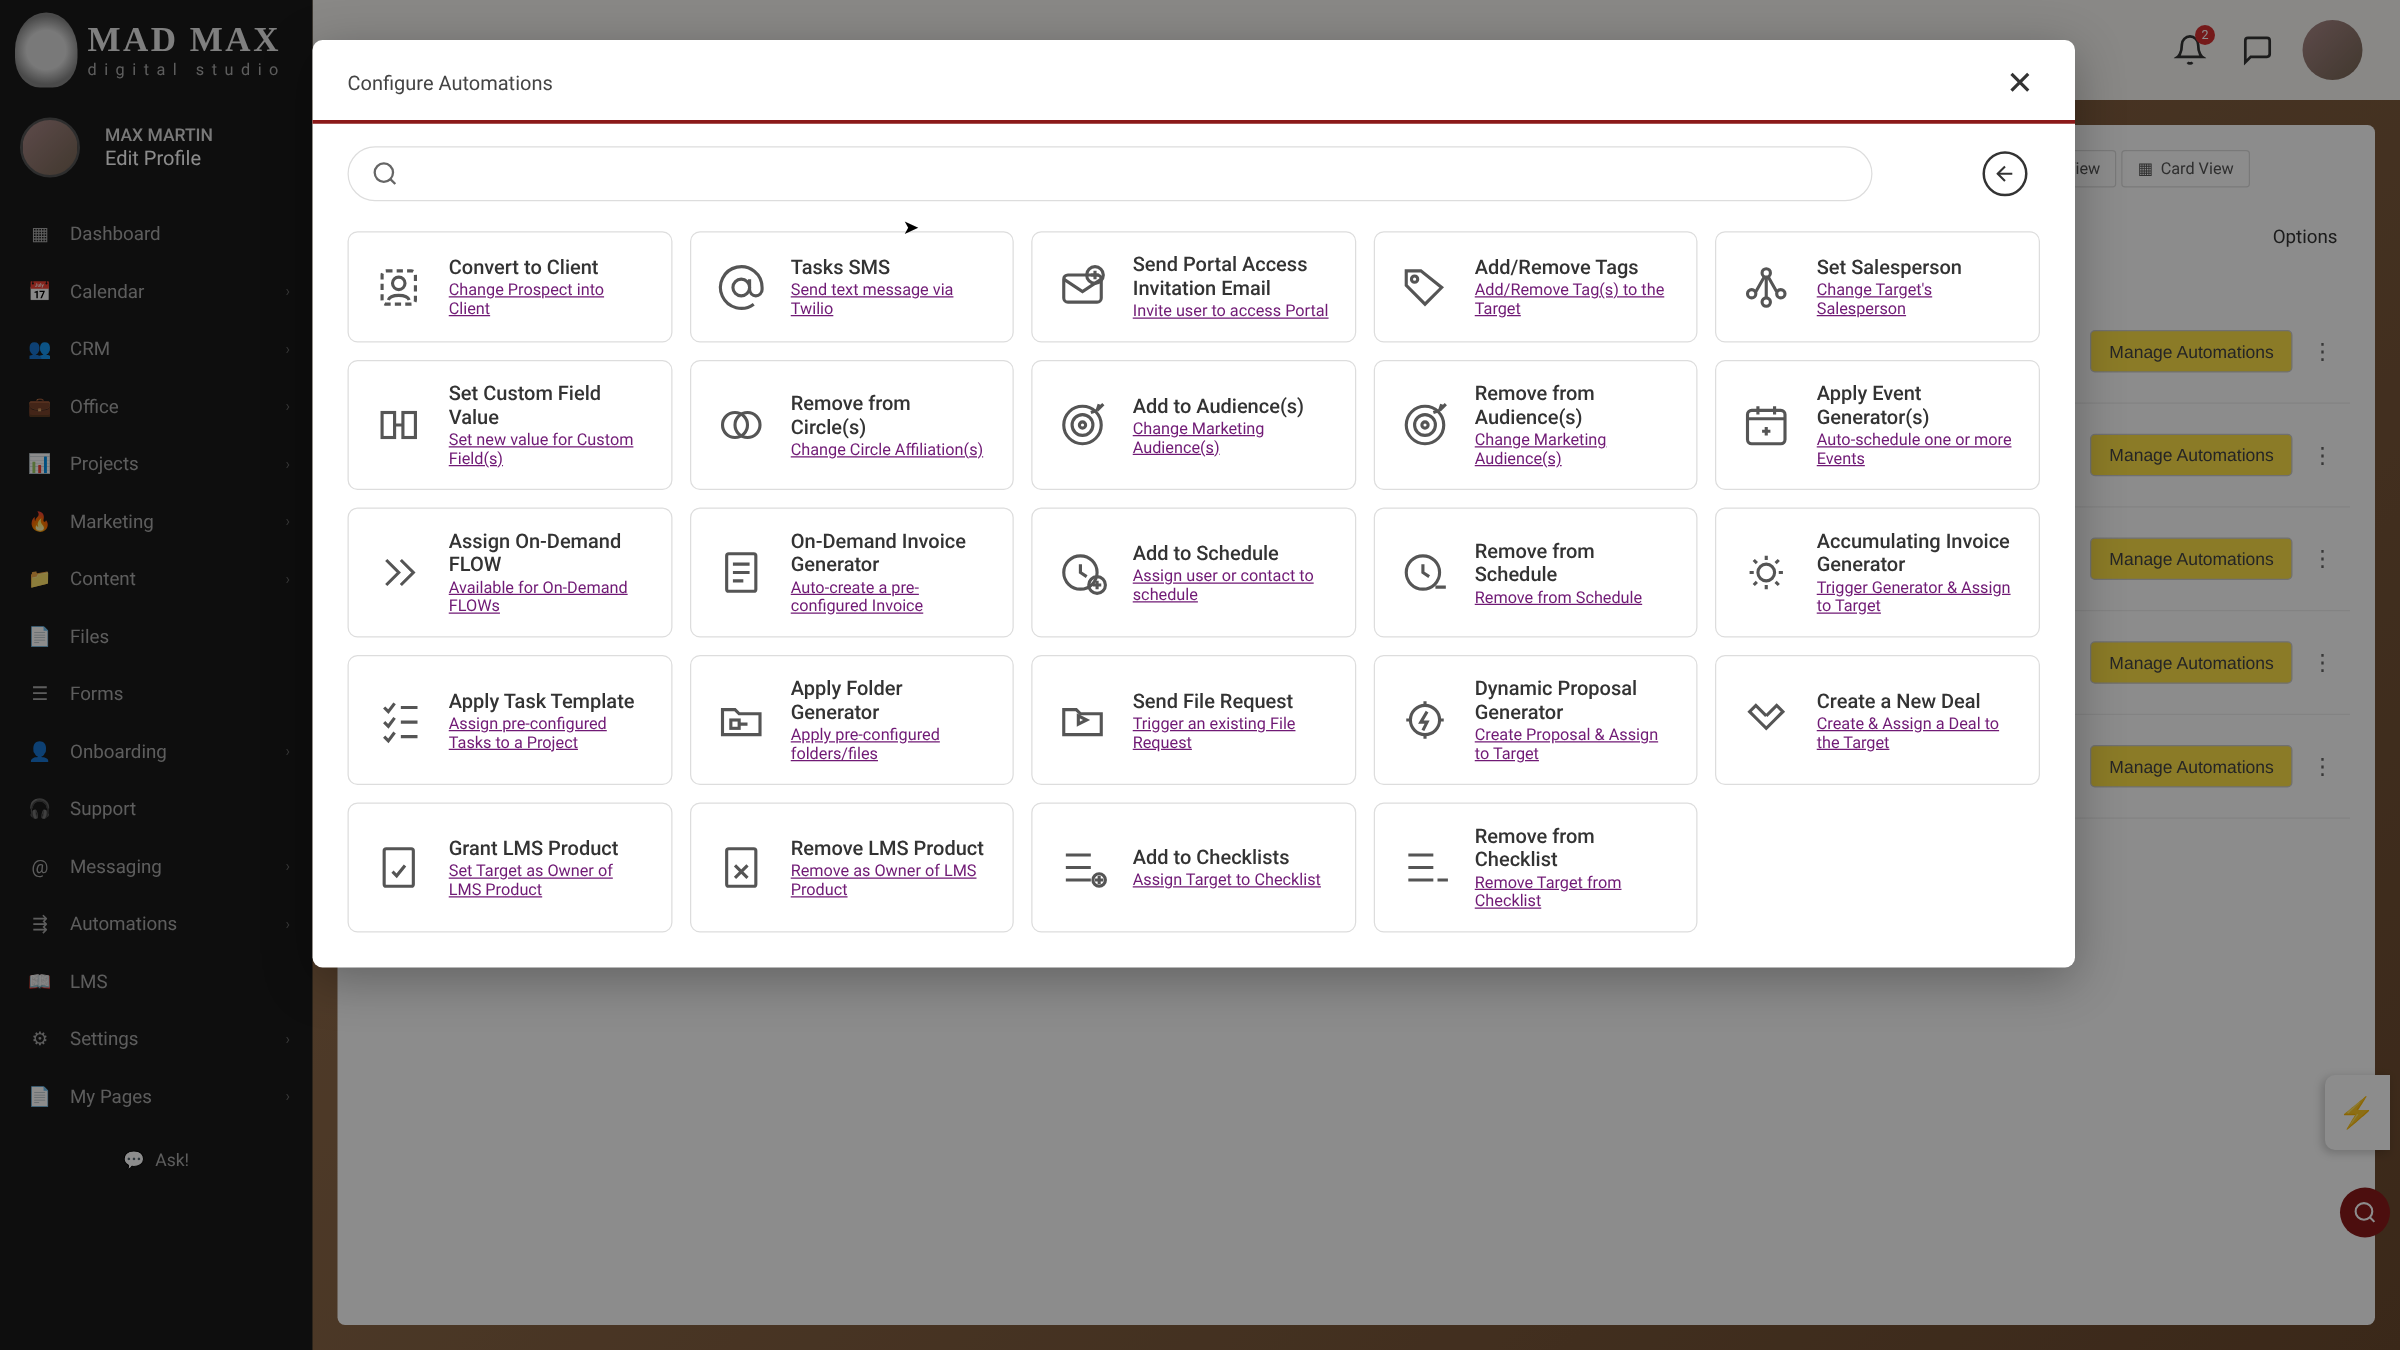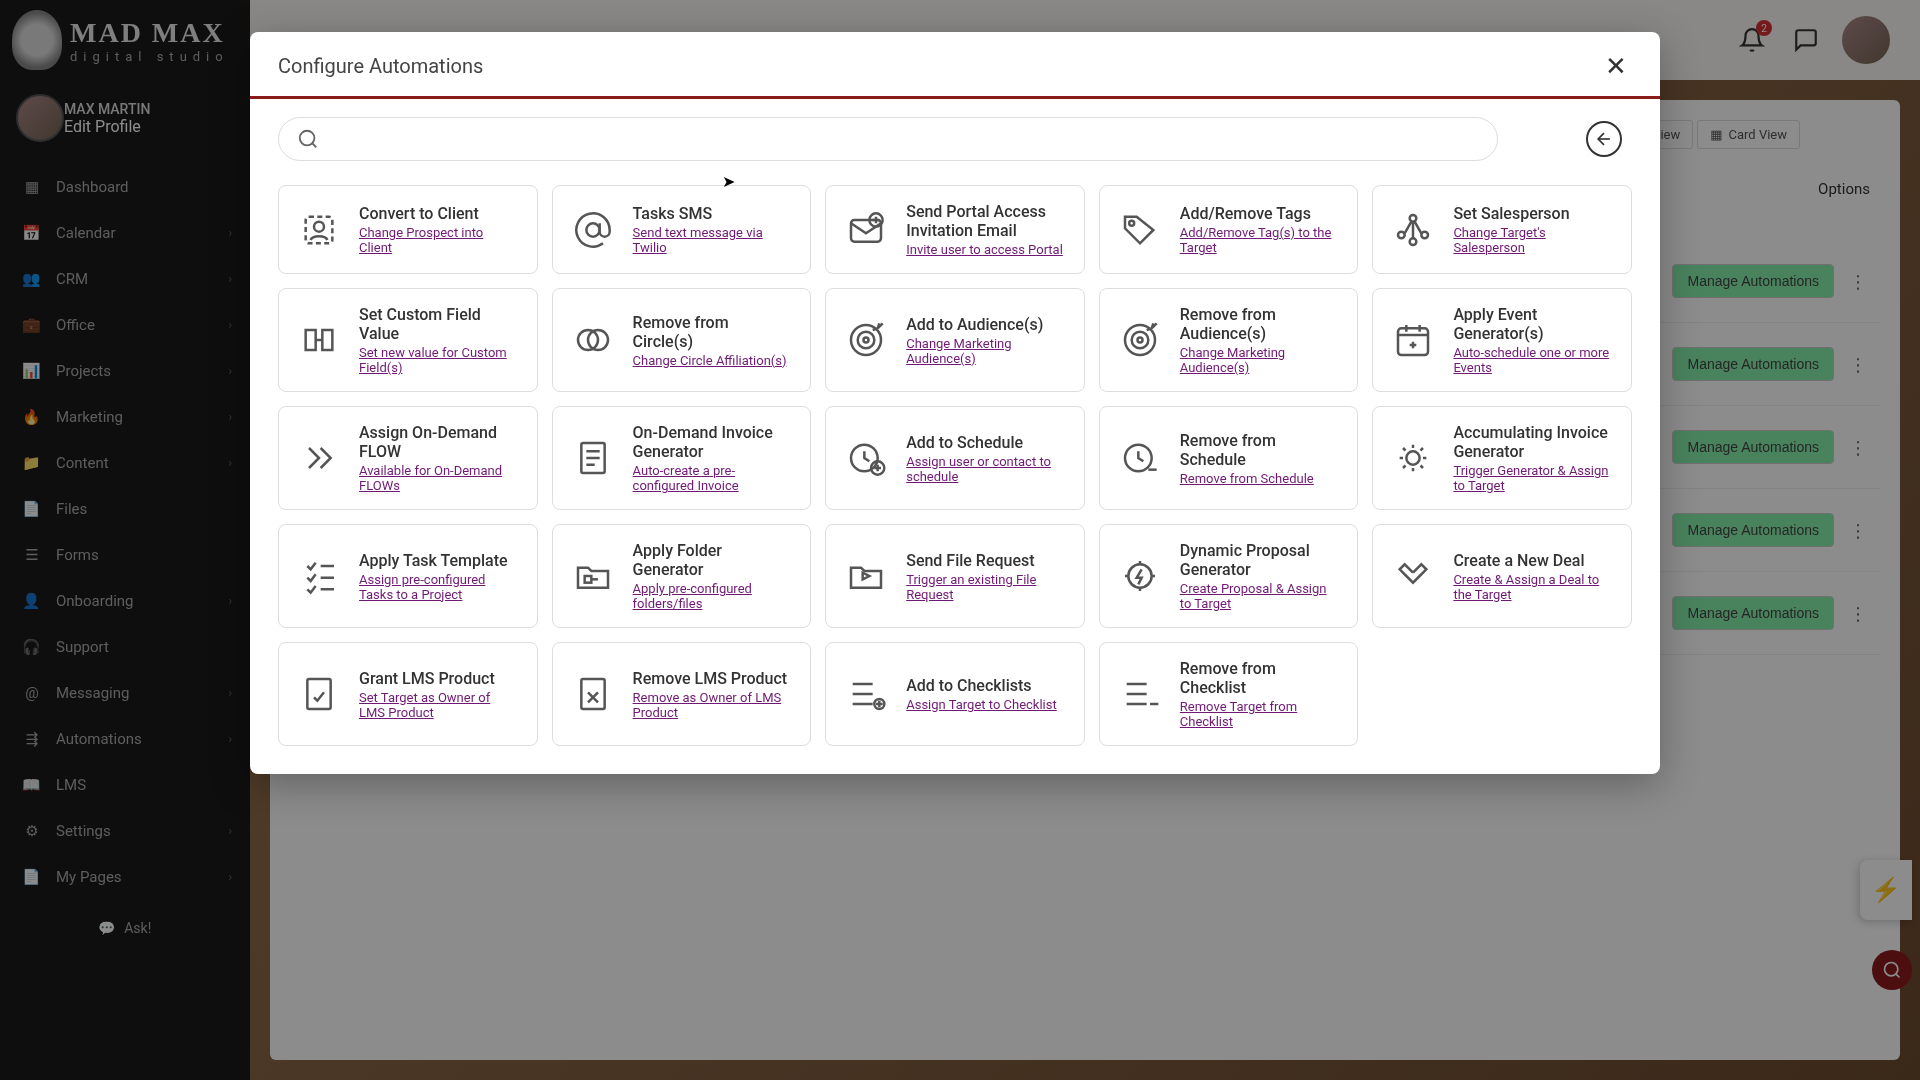--- a/index.html
+++ b/index.html
@@ -5,21 +5,21 @@
 * { margin: 0; padding: 0; box-sizing: border-box; }
 body { font-family: -apple-system, BlinkMacSystemFont, "Segoe UI", Roboto, sans-serif; background: #8B6F47; overflow: hidden; width: 1920px; height: 1080px; position: relative; }
 
 
 .sidebar { position: absolute; left: 0; top: 0; width: 250px; height: 100%; background: #1a1a1a; color: #ccc; z-index: 5; }
 .logo-area { padding: 10px 12px; display: flex; align-items: center; gap: 8px; }
 .logo-skull { width: 50px; height: 60px; background: radial-gradient(circle, #ddd 40%, #888 70%); border-radius: 50% 50% 40% 40%; position: relative; }
 .logo-text { display: flex; flex-direction: column; }
 .logo-main { font-size: 28px; font-weight: 700; letter-spacing: 2px; color: #e8e8e8; font-family: Georgia, serif; }
 .logo-sub { font-size: 13px; letter-spacing: 6px; color: #aaa; }
-.profile { display: flex; align-items: center; gap: 0; padding: 14px 16px; }
+.profile { display: flex; align-items: center; gap: 20px; padding: 14px 16px; }
 .avatar { width: 48px; height: 48px; border-radius: 50%; background: linear-gradient(135deg, #a88, #765); border: 2px solid #555; }
 .profile-name { font-size: 14px; color: #ddd; font-weight: 500; }
 .profile-edit { font-size: 16px; color: #ffffff; }
 .nav { padding: 8px 0; }
 .nav-item { display: flex; align-items: center; gap: 14px; padding: 13px 22px; cursor: pointer; font-size: 15px; color: #aaa; position: relative; }
 .nav-icon { width: 20px; height: 20px; display: flex; align-items: center; justify-content: center; }
 .nav-chevron { position: absolute; right: 18px; font-size: 12px; color: #666; }
 .nav-ask { display: flex; justify-content: center; align-items: center; gap: 8px; padding: 12px; font-size: 14px; color: #aaa; cursor: pointer; }
 
 
@@ -29,28 +29,28 @@
 .topbar-avatar { width: 48px; height: 48px; border-radius: 50%; background: linear-gradient(135deg, #a88, #765); }
 
 
 .main-bg { position: absolute; left: 250px; top: 80px; right: 0; bottom: 0; background: linear-gradient(135deg, #9b7653 0%, #6b4a2f 100%); padding: 20px; }
 .content-card { background: #fff; border-radius: 6px; height: 100%; padding: 20px; position: relative; }
 .view-toggle { position: absolute; top: 20px; right: 100px; display: flex; gap: 4px; }
 .view-btn { display: flex; align-items: center; gap: 6px; padding: 6px 12px; border: 1px solid #ddd; background: #fff; font-size: 13px; color: #555; cursor: pointer; border-radius: 3px; }
 .options-btn { position: absolute; top: 80px; right: 30px; font-size: 15px; color: #333; cursor: pointer; }
 .row-list { margin-top: 120px; }
 .bg-row { display: flex; justify-content: flex-end; align-items: center; gap: 12px; padding: 24px 10px; border-bottom: 1px solid #eee; }
-.manage-btn { padding: 8px 14px; border: 1px solid #ccc; background: #86efac; border-radius: 4px; font-size: 14px; color: #444; cursor: pointer; }
+.manage-btn { padding: 8px 14px; border: 1px solid #ccc; background: #fde047; border-radius: 4px; font-size: 14px; color: #444; cursor: pointer; }
 .kebab { width: 24px; height: 24px; display: flex; align-items: center; justify-content: center; cursor: pointer; color: #666; font-size: 18px; }
 
 
 .overlay { position: absolute; inset: 0; background: rgba(0,0,0,0.45); z-index: 50; }
 .modal { position: absolute; top: 32px; left: 250px; width: 1410px; background: #fff; border-radius: 8px; z-index: 60; box-shadow: 0 10px 40px rgba(0,0,0,0.3); }
 .modal-header { display: flex; justify-content: space-between; align-items: center; padding: 18px 28px 14px; }
-.modal-title { font-size: 20px; color: #444; font-weight: 400; }
+.modal-title { font-size: 16px; color: #444; font-weight: 400; }
 .close-btn { font-size: 26px; color: #333; cursor: pointer; width: 32px; height: 32px; display: flex; align-items: center; justify-content: center; }
 .modal-divider { height: 3px; background: #8b1a1a; }
 .search-row { display: flex; align-items: center; gap: 20px; padding: 18px 28px 6px; }
 .search-box { flex: 1; display: flex; align-items: center; gap: 12px; border: 1px solid #ddd; border-radius: 24px; padding: 10px 18px; max-width: 1220px; }
 .search-input { border: none; outline: none; flex: 1; font-size: 15px; }
 .back-circle { width: 36px; height: 36px; border: 2px solid #333; border-radius: 50%; display: flex; align-items: center; justify-content: center; cursor: pointer; margin-left: auto; margin-right: 10px;}
 .grid { display: grid; grid-template-columns: repeat(5, 1fr); gap: 14px; padding: 18px 28px 28px; }
 .card { border: 1px solid #ddd; border-radius: 8px; padding: 16px 18px; display: flex; align-items: center; gap: 18px; cursor: pointer; background: #fff; }
 .card-icon { width: 44px; height: 44px; display: flex; align-items: center; justify-content: center; flex-shrink: 0; }
 .card-icon svg { width: 40px; height: 40px; stroke: #555; fill: none; stroke-width: 1.5; }

